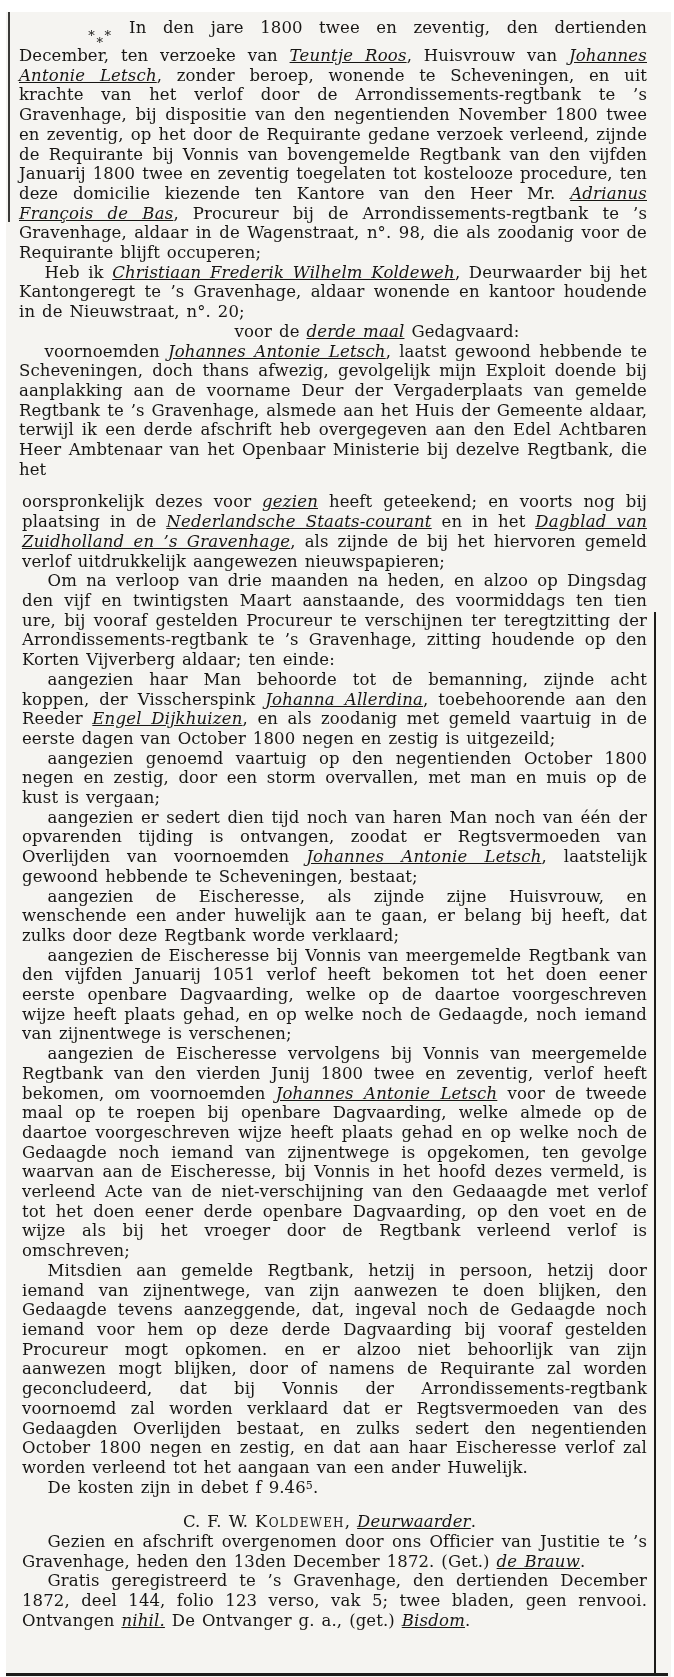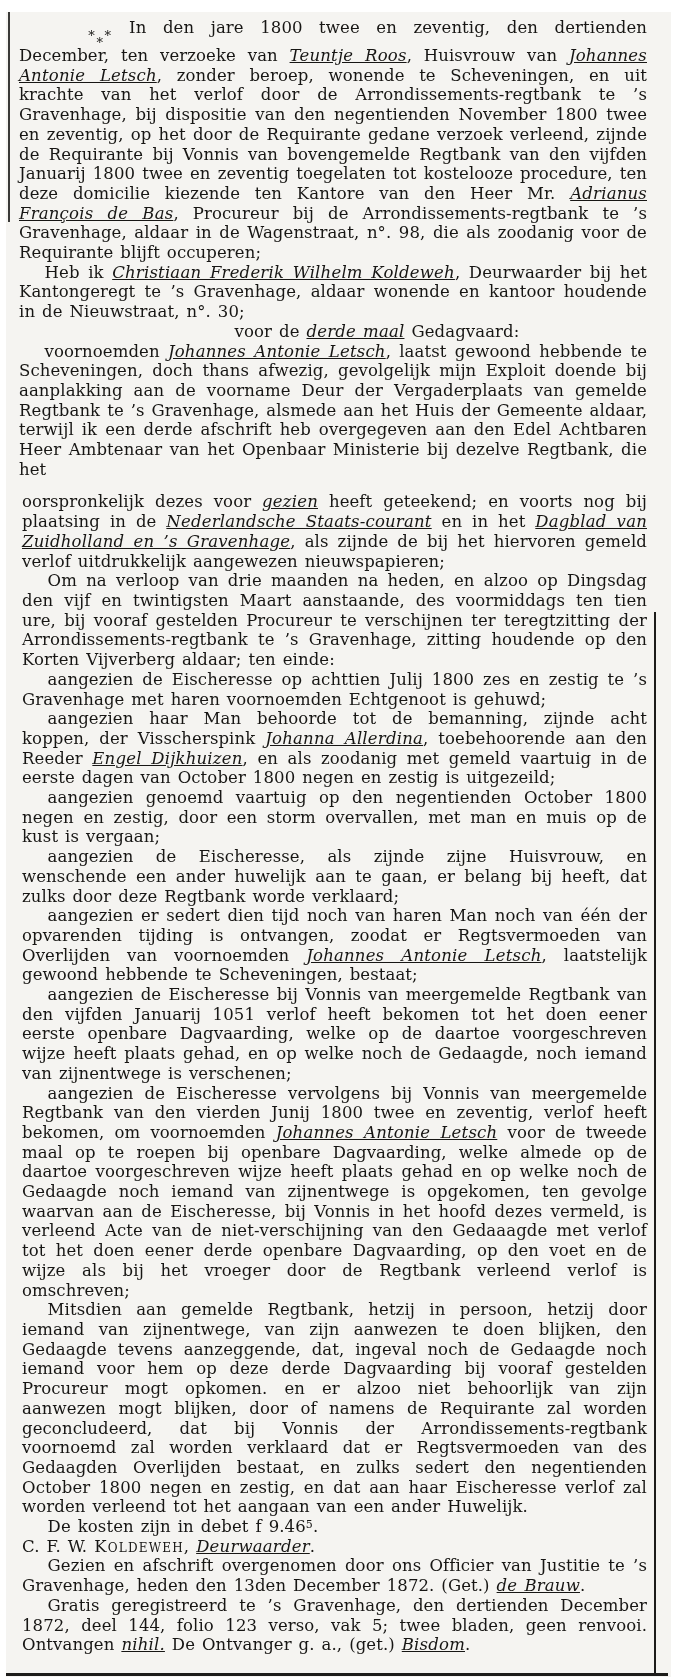--- a/index.html
+++ b/index.html
@@ -30,21 +30,21 @@
     font-size:16.5px;
     line-height:19.7px;
     text-align:justify;
     text-indent:1.55em;
     word-spacing:1.6px;
     letter-spacing:0.1px;
   }
   .para.first{text-indent:2.1em;}
   .para.cont{text-indent:0;}
   .para.deep{text-indent:88px; text-align:center;}
-  .para.sig{text-align:left; text-indent:0; padding-right:10px;}
+  .para.sig{text-align:center; text-indent:0; padding-right:10px;margin-top:15px;}
   .it{font-style:italic; letter-spacing:0.2px;text-decoration:underline;}
   .sc{font-variant:small-caps; letter-spacing:1.2px;}
   .sup{font-size:11px; vertical-align:4px; line-height:0;}
   .asterism{
     display:inline-flex;
     flex-direction:column;
     align-items:center;
     vertical-align:-7px;
     margin-right:16px;
     font-size:13px;
@@ -73,32 +73,31 @@
   <div class="paper"></div>
   <div class="rule-left-top"></div>
   <div class="rule-right"></div>
   <div class="rule-bottom"></div>
   <div class="doc-body">
       <div class="scan-section">
         <p class="para first"><span class="asterism">
             <span>* *</span>
             <span>*</span>
           </span><span>In den jare 1800 twee en zeventig, den dertienden December, ten verzoeke van </span><span class="it">Teuntje Roos</span><span>, Huisvrouw van </span><span class="it">Johannes Antonie Letsch</span><span>, zonder beroep, wonende te Scheveningen, en uit krachte van het verlof door de Arrondissements-regtbank te ’s Gravenhage, bij dispositie van den negentienden November 1800 twee en zeventig, op het door de Requirante gedane verzoek verleend, zijnde de Requirante bij Vonnis van bovengemelde Regtbank van den vijfden Januarij 1800 twee en zeventig toegelaten tot kostelooze procedure, ten deze domicilie kiezende ten Kantore van den Heer Mr. </span><span class="it">Adrianus François de Bas</span><span>, Procureur bij de Arrondissements-regtbank te ’s Gravenhage, aldaar in de Wagenstraat, n°. 98, die als zoodanig voor de Requirante blijft occuperen;</span></p>
-        <p class="para"><span>Heb ik </span><span class="it">Christiaan Frederik Wilhelm Koldeweh</span><span>, Deurwaarder bij het Kantongeregt te ’s Gravenhage, aldaar wonende en kantoor houdende in de Nieuwstraat, n°. 30;</span></p>
+        <p class="para"><span>Heb ik </span><span class="it">Christiaan Frederik Wilhelm Koldeweh</span><span>, Deurwaarder bij het Kantongeregt te ’s Gravenhage, aldaar wonende en kantoor houdende in de Nieuwstraat, n°. 20;</span></p>
         <p class="para deep"><span>voor de </span><span class="it">derde maal</span><span> Gedagvaard:</span></p>
         <p class="para"><span>voornoemden </span><span class="it">Johannes Antonie Letsch</span><span>, laatst gewoond hebbende te Scheveningen, doch thans afwezig, gevolgelijk mijn Exploit doende bij aanplakking aan de voorname Deur der Vergaderplaats van gemelde Regtbank te ’s Gravenhage, alsmede aan het Huis der Gemeente aldaar, terwijl ik een derde afschrift heb overgegeven aan den Edel Achtbaren Heer Ambtenaar van het Openbaar Ministerie bij dezelve Regtbank, die het</span></p>
       </div>
       <div class="scan-section section-lower">
         <p class="para cont"><span>oorspronkelijk dezes voor </span><span class="it">gezien</span><span> heeft geteekend; en voorts nog bij plaatsing in de </span><span class="it">Nederlandsche Staats-courant</span><span> en in het </span><span class="it">Dagblad van Zuidholland en ’s Gravenhage</span><span>, als zijnde de bij het hiervoren gemeld verlof uitdrukkelijk aangewezen nieuwspapieren;</span></p>
         <p class="para"><span>Om na verloop van drie maanden na heden, en alzoo op Dingsdag den vijf en twintigsten Maart aanstaande, des voormiddags ten tien ure, bij vooraf gestelden Procureur te verschijnen ter teregtzitting der Arrondissements-regtbank te ’s Gravenhage, zitting houdende op den Korten Vijverberg aldaar; ten einde:</span></p>
-        <p class="para"><span>aangezien de Eischeresse op achttien Julij 1800 zes en zestig te ’s Gravenhage met haren voornoemden Echtgenoot is gehuwd;</span></p>
         <p class="para"><span>aangezien haar Man behoorde tot de bemanning, zijnde acht koppen, der Visscherspink </span><span class="it">Johanna Allerdina</span><span>, toebehoorende aan den Reeder </span><span class="it">Engel Dijkhuizen</span><span>, en als zoodanig met gemeld vaartuig in de eerste dagen van October 1800 negen en zestig is uitgezeild;</span></p>
         <p class="para"><span>aangezien genoemd vaartuig op den negentienden October 1800 negen en zestig, door een storm overvallen, met man en muis op de kust is vergaan;</span></p>
+        <p class="para"><span>aangezien er sedert dien tijd noch van haren Man noch van één der opvarenden tijding is ontvangen, zoodat er Regtsvermoeden van Overlijden van voornoemden </span><span class="it">Johannes Antonie Letsch</span><span>, laatstelijk gewoond hebbende te Scheveningen, bestaat;</span></p>
         <p class="para"><span>aangezien de Eischeresse, als zijnde zijne Huisvrouw, en wenschende een ander huwelijk aan te gaan, er belang bij heeft, dat zulks door deze Regtbank worde verklaard;</span></p>
-        <p class="para"><span>aangezien er sedert dien tijd noch van haren Man noch van één der opvarenden tijding is ontvangen, zoodat er Regtsvermoeden van Overlijden van voornoemden </span><span class="it">Johannes Antonie Letsch</span><span>, laatstelijk gewoond hebbende te Scheveningen, bestaat;</span></p>
         <p class="para"><span>aangezien de Eischeresse bij Vonnis van meergemelde Regtbank van den vijfden Januarij 1051 verlof heeft bekomen tot het doen eener eerste openbare Dagvaarding, welke op de daartoe voorgeschreven wijze heeft plaats gehad, en op welke noch de Gedaagde, noch iemand van zijnentwege is verschenen;</span></p>
         <p class="para"><span>aangezien de Eischeresse vervolgens bij Vonnis van meergemelde Regtbank van den vierden Junij 1800 twee en zeventig, verlof heeft bekomen, om voornoemden </span><span class="it">Johannes Antonie Letsch</span><span> voor de tweede maal op te roepen bij openbare Dagvaarding, welke almede op de daartoe voorgeschreven wijze heeft plaats gehad en op welke noch de Gedaagde noch iemand van zijnentwege is opgekomen, ten gevolge waarvan aan de Eischeresse, bij Vonnis in het hoofd dezes vermeld, is verleend Acte van de niet-verschijning van den Gedaaagde met verlof tot het doen eener derde openbare Dagvaarding, op den voet en de wijze als bij het vroeger door de Regtbank verleend verlof is omschreven;</span></p>
         <p class="para"><span>Mitsdien aan gemelde Regtbank, hetzij in persoon, hetzij door iemand van zijnentwege, van zijn aanwezen te doen blijken, den Gedaagde tevens aanzeggende, dat, ingeval noch de Gedaagde noch iemand voor hem op deze derde Dagvaarding bij vooraf gestelden Procureur mogt opkomen. en er alzoo niet behoorlijk van zijn aanwezen mogt blijken, door of namens de Requirante zal worden geconcludeerd, dat bij Vonnis der Arrondissements-regtbank voornoemd zal worden verklaard dat er Regtsvermoeden van des Gedaagden Overlijden bestaat, en zulks sedert den negentienden October 1800 negen en zestig, en dat aan haar Eischeresse verlof zal worden verleend tot het aangaan van een ander Huwelijk.</span></p>
         <p class="para"><span>De kosten zijn in debet f 9.46</span><span class="sup">5</span><span>.</span></p>
         <p class="para sig"><span>C. F. W. </span><span class="sc">Koldeweh</span><span>, </span><span class="it">Deurwaarder</span><span>.</span></p>
         <p class="para"><span>Gezien en afschrift overgenomen door ons Officier van Justitie te ’s Gravenhage, heden den 13den December 1872. (Get.) </span><span class="it">de Brauw</span><span>.</span></p>
         <p class="para"><span>Gratis geregistreerd te ’s Gravenhage, den dertienden December 1872, deel 144, folio 123 verso, vak 5; twee bladen, geen renvooi. Ontvangen </span><span class="it">nihil.</span><span> De Ontvanger g. a., (get.) </span><span class="it">Bisdom</span><span>.</span></p>
       </div>
     </div>
 </div>

